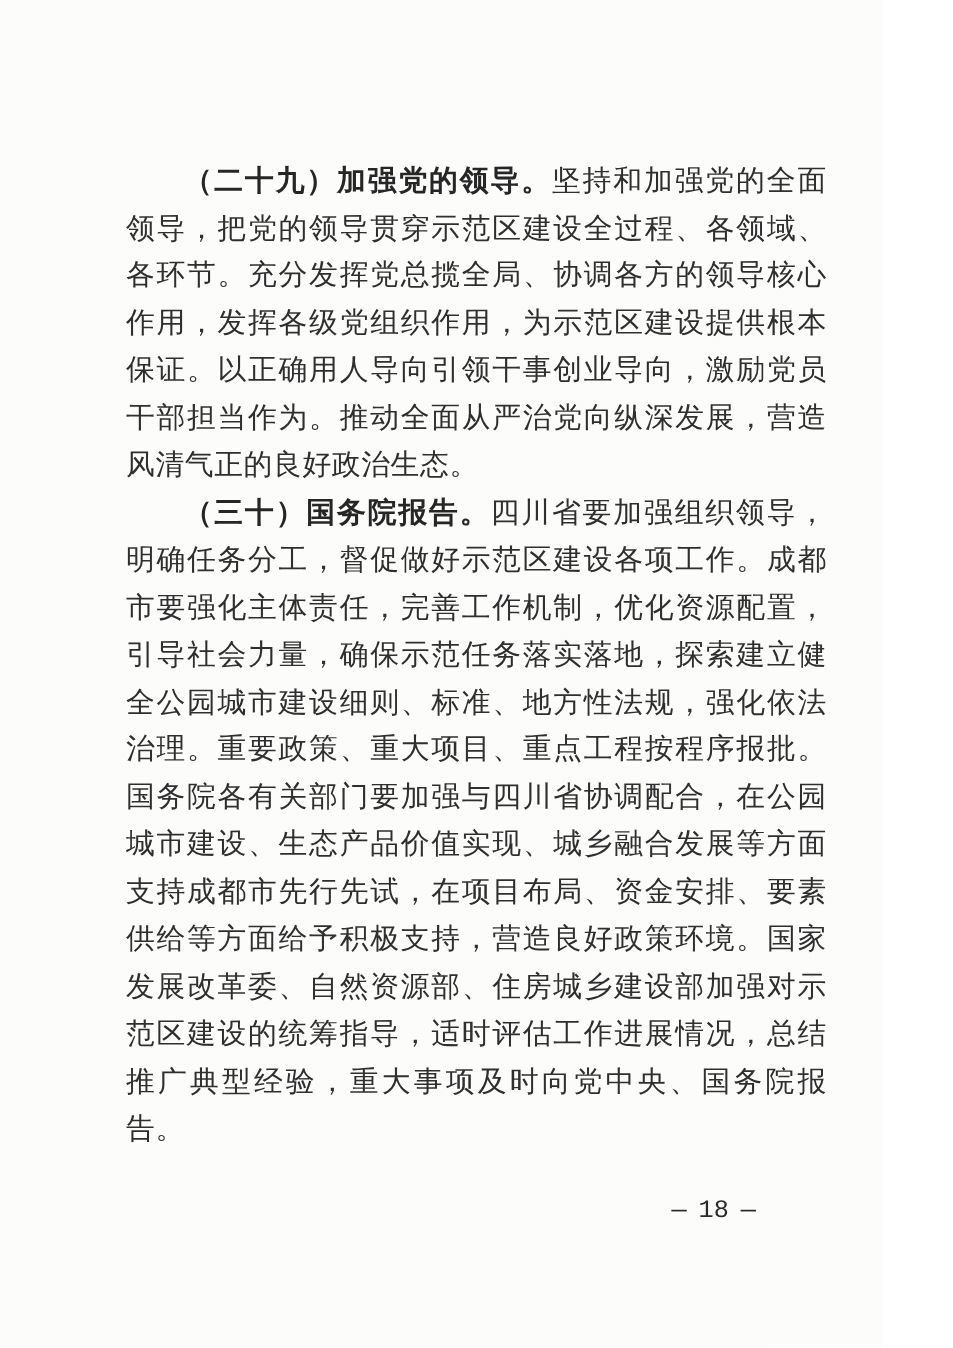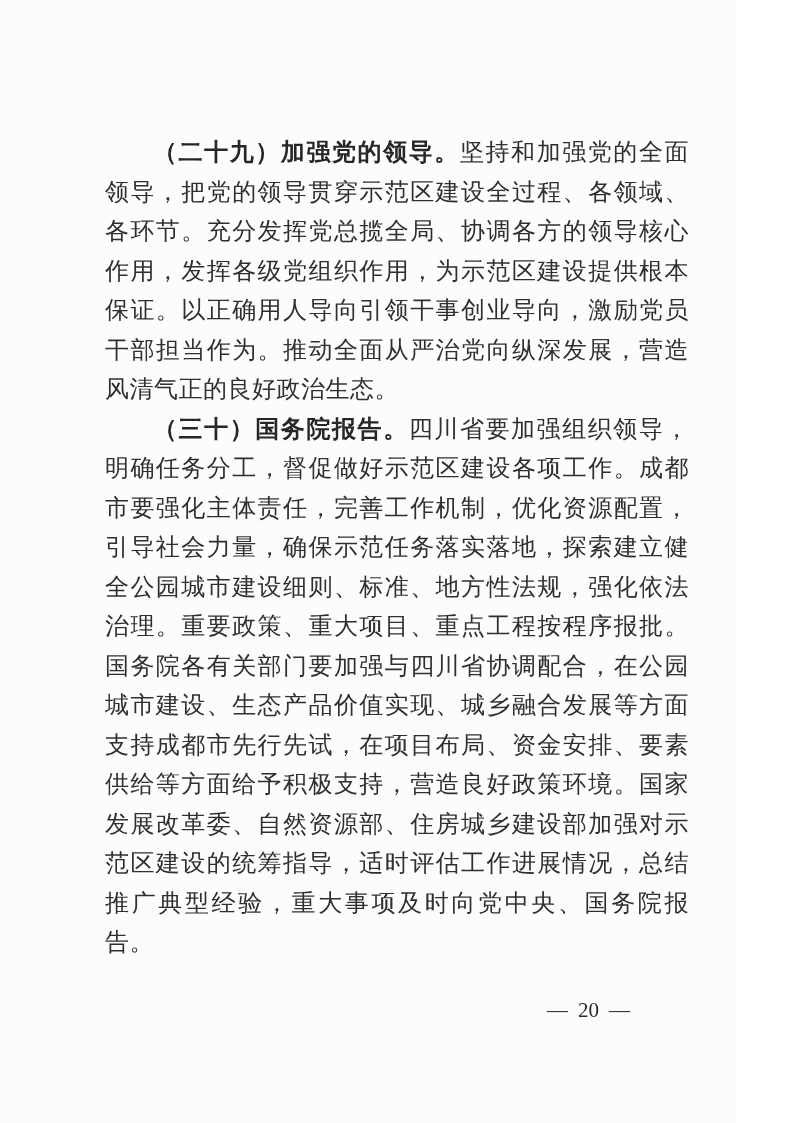--- a/index.html
+++ b/index.html
@@ -5,21 +5,21 @@
   html, body {
     margin: 0;
     padding: 0;
     background: #ffffff;
   }
   .page {
     position: relative;
     width: 736px;
     height: 1123px;
     background: #fcfcfb;
-    font-family: Liberation Serif, serif;
+    font-family: Liberation Mono, monospace;
     color: #2f2f2f;
     overflow: hidden;
     box-sizing: border-box;
   }
   .content {
     position: absolute;
     top: 133px;
     left: 105px;
     width: 584px;
     font-size: 24px;
@@ -63,17 +63,17 @@
   <div class="content">
 
     <p class="para"><span class="lead">（二十九）加强党的领导。</span><span>坚持和加强党的全面领导，把党的领导贯穿示范区建设全过程、各领域、各环节。充分发挥党总揽全局、协调各方的领导核心作用，发挥各级党组织作用，为示范区建设提供根本保证。以正确用人导向引领干事创业导向，激励党员干部担当作为。推动全面从严治党向纵深发展，营造风清气正的良好政治生态。</span></p>
 
     <p class="para"><span class="lead">（三十）国务院报告。</span><span>四川省要加强组织领导，明确任务分工，督促做好示范区建设各项工作。成都市要强化主体责任，完善工作机制，优化资源配置，引导社会力量，确保示范任务落实落地，探索建立健全公园城市建设细则、标准、地方性法规，强化依法治理。重要政策、重大项目、重点工程按程序报批。国务院各有关部门要加强与四川省协调配合，在公园城市建设、生态产品价值实现、城乡融合发展等方面支持成都市先行先试，在项目布局、资金安排、要素供给等方面给予积极支持，营造良好政策环境。国家发展改革委、自然资源部、住房城乡建设部加强对示范区建设的统筹指导，适时评估工作进展情况，总结推广典型经验，重大事项及时向党中央、国务院报告。</span></p>
 
   </div>
 
   <div class="footer">
     <span class="dash">—</span>
-    <span class="num">20</span>
+    <span class="num">18</span>
     <span class="dash">—</span>
   </div>
 
 </div>
 
 </body></html>

